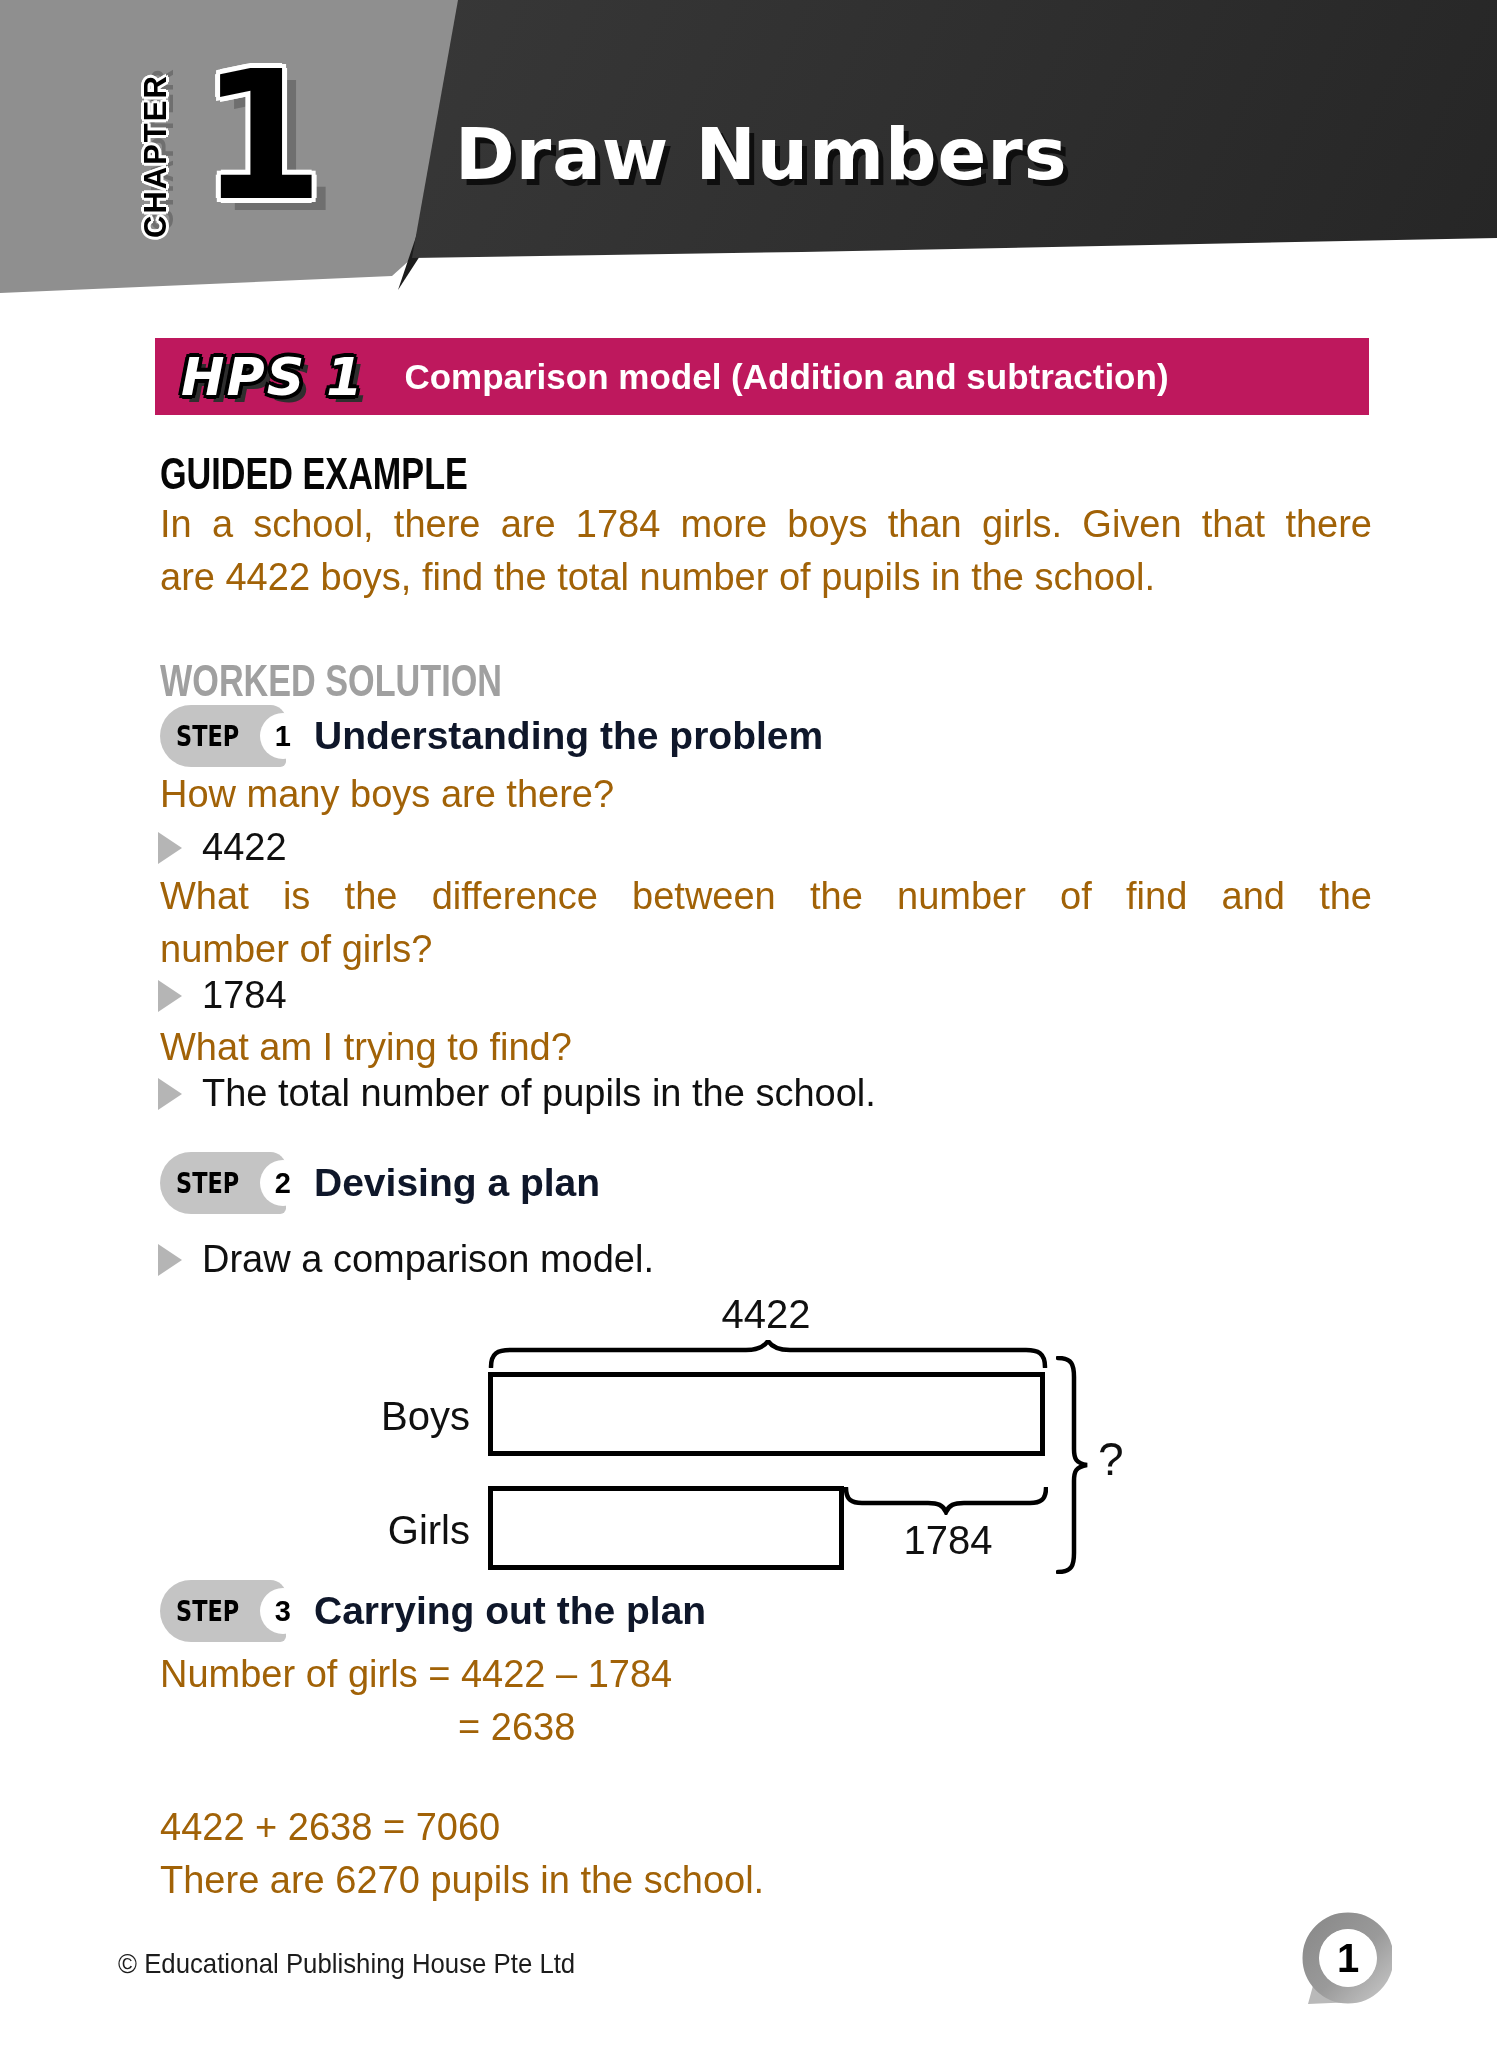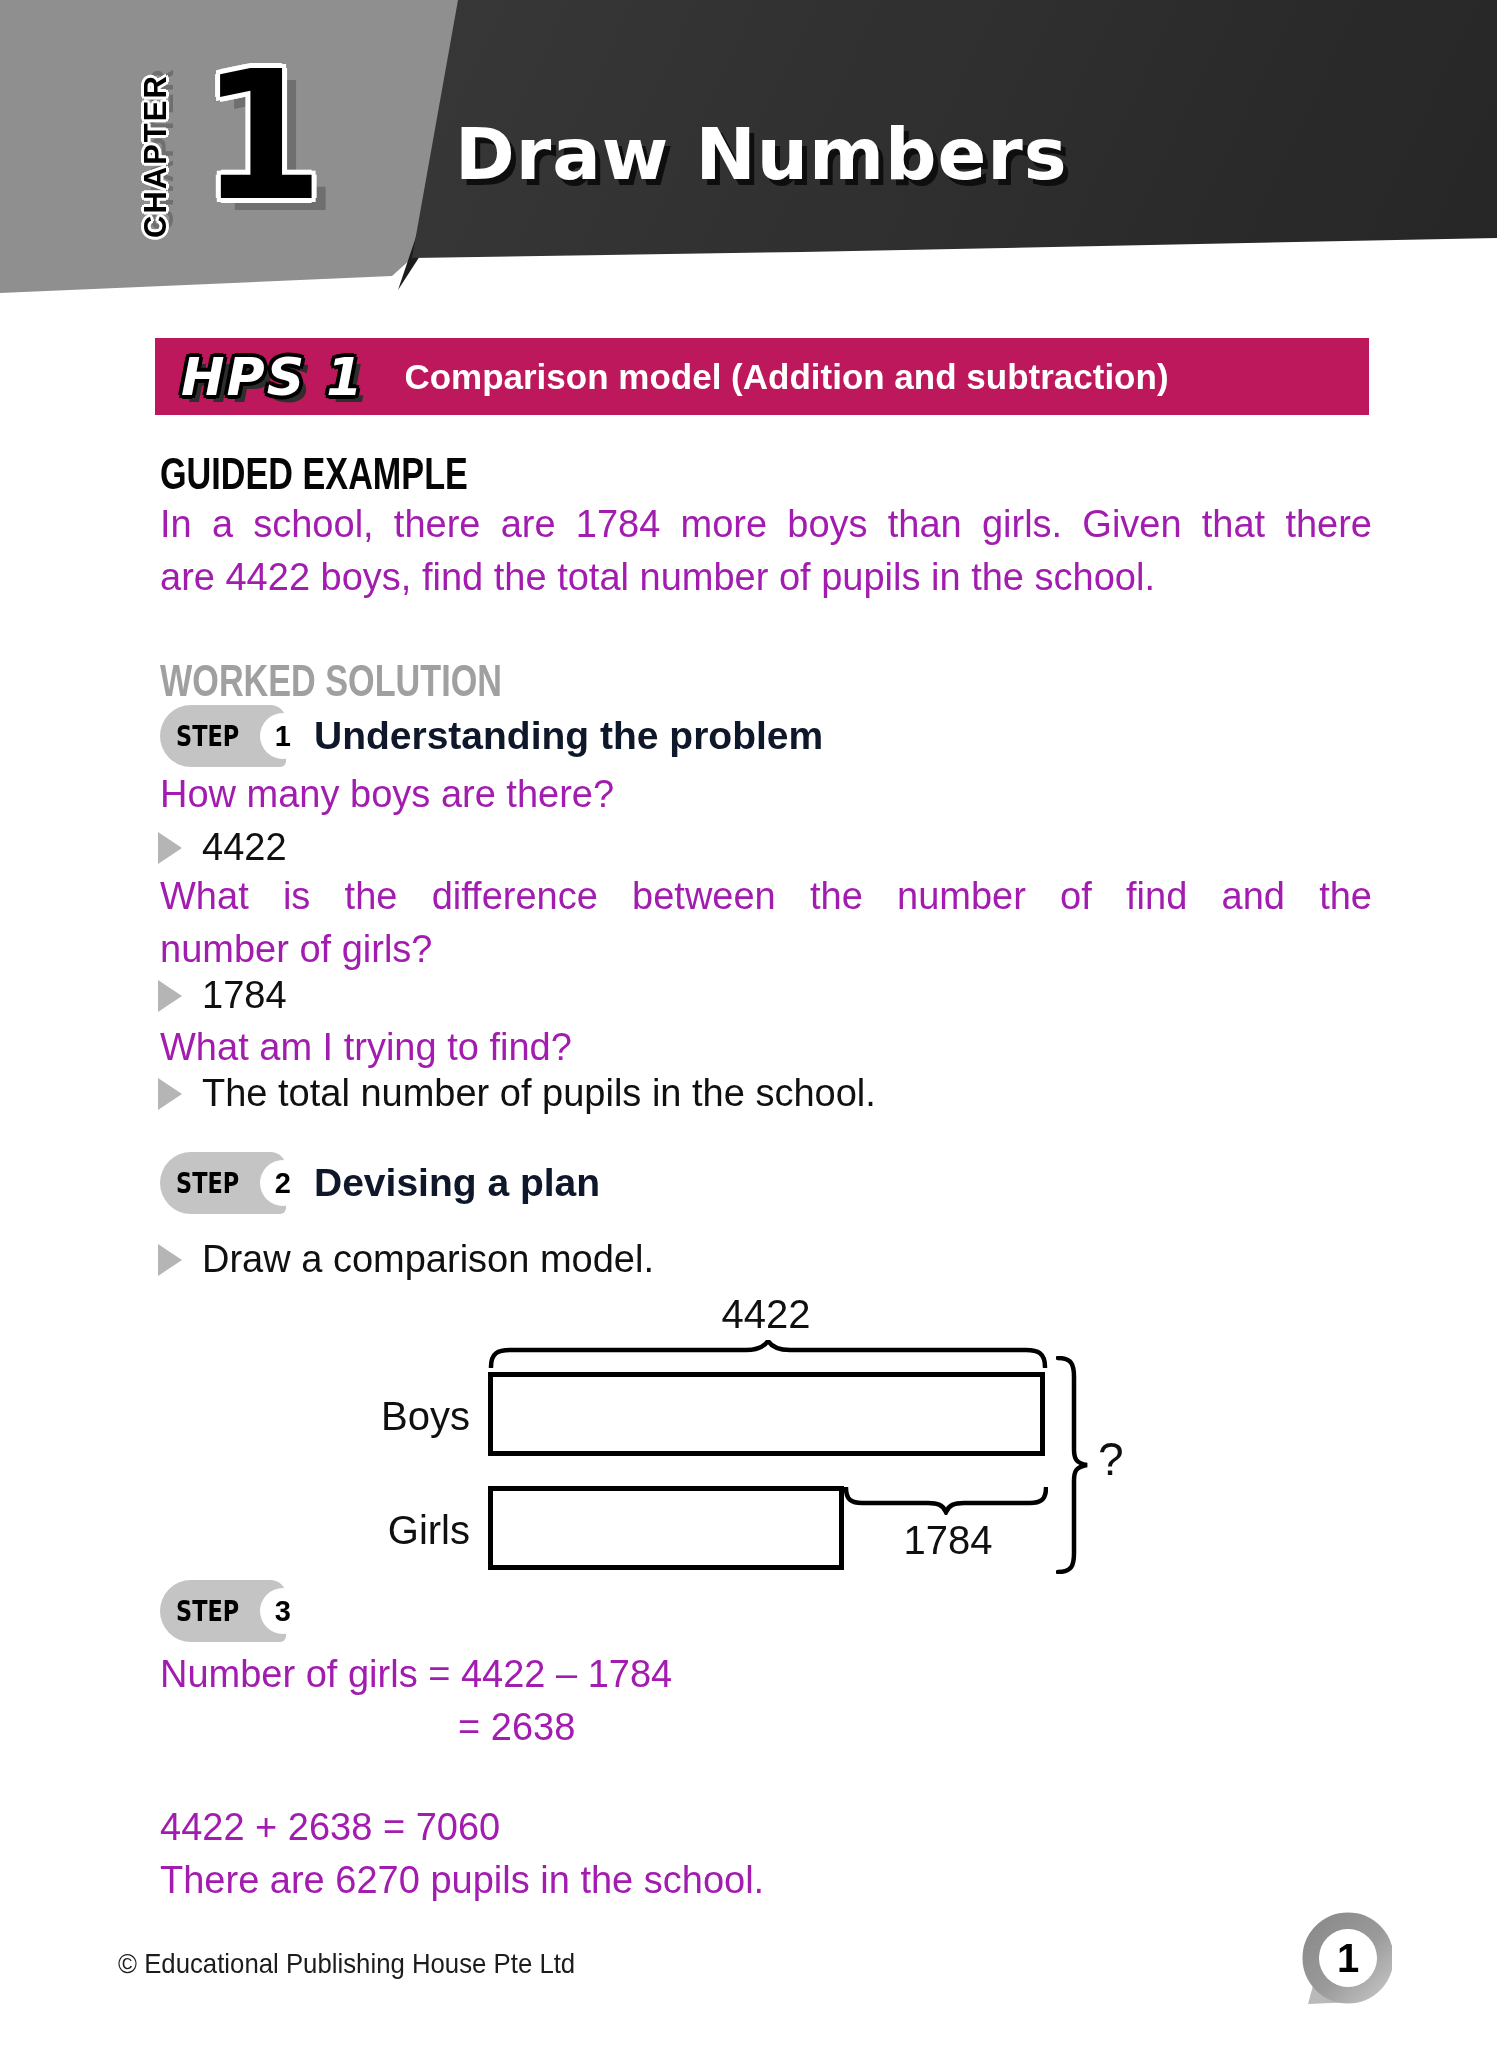--- a/index.html
+++ b/index.html
@@ -40,21 +40,21 @@
   .hps-title{margin-left:40px;color:#fff;font-weight:bold;font-size:35px;}
 
   
   .disp-heading{position:absolute;left:160px;font-weight:bold;font-size:45px;
                 font-family:"Liberation Sans",sans-serif;letter-spacing:0;
                 transform:scaleX(.76);transform-origin:left center;white-space:nowrap;}
   .disp-dark{color:#060606;}
   .disp-gray{color:#a0a0a0;}
 
   
-  .body-line{position:absolute;left:160px;width:1212px;font-size:38px;line-height:48px;color:#a21caf;}
+  .body-line{position:absolute;left:160px;width:1212px;font-size:38px;line-height:48px;color:#a16207;}
   .jlast{text-align:justify;text-align-last:justify;}
   .bold{font-weight:normal;}
 
   
   .bullet-row{position:absolute;left:158px;display:flex;align-items:center;gap:20px;}
   .tri{width:0;height:0;border-left:24px solid #b5b5b5;border-top:16px solid transparent;
        border-bottom:16px solid transparent;}
   .bullet-text{font-size:38px;color:#101010;}
 
   
@@ -163,20 +163,21 @@
       <path d="M2,2 C16,2 18,9 18,21 L18,93 C18,103 20,107 31,109 C20,111 18,115 18,125 L18,197 C18,209 16,216 2,216" fill="none" stroke="#000" stroke-width="4.5" stroke-linecap="round"></path>
     </svg>
     <div class="diag-label" style="left:1098px;top:1432px;font-size:46px">?</div>
   </div>
 
   <div class="step-row" style="top:1580px">
     <div class="step-badge">
       <span class="step-word">STEP</span>
       <span class="step-num">3</span>
     </div>
+    <div class="step-title">Carrying out the plan</div>
   </div>
 
   <div class="body-line" style="top:1650px">Number of girls = 4422 – 1784</div>
   <div class="body-line" style="top:1703px;left:458px;width:600px">= 2638</div>
   <div class="body-line" style="top:1803px">4422 + 2638 = 7060</div>
 
   <div class="body-line" style="top:1856px">
     <span>There are </span><span class="bold">6270</span><span> pupils in the school.</span>
   </div>
 

